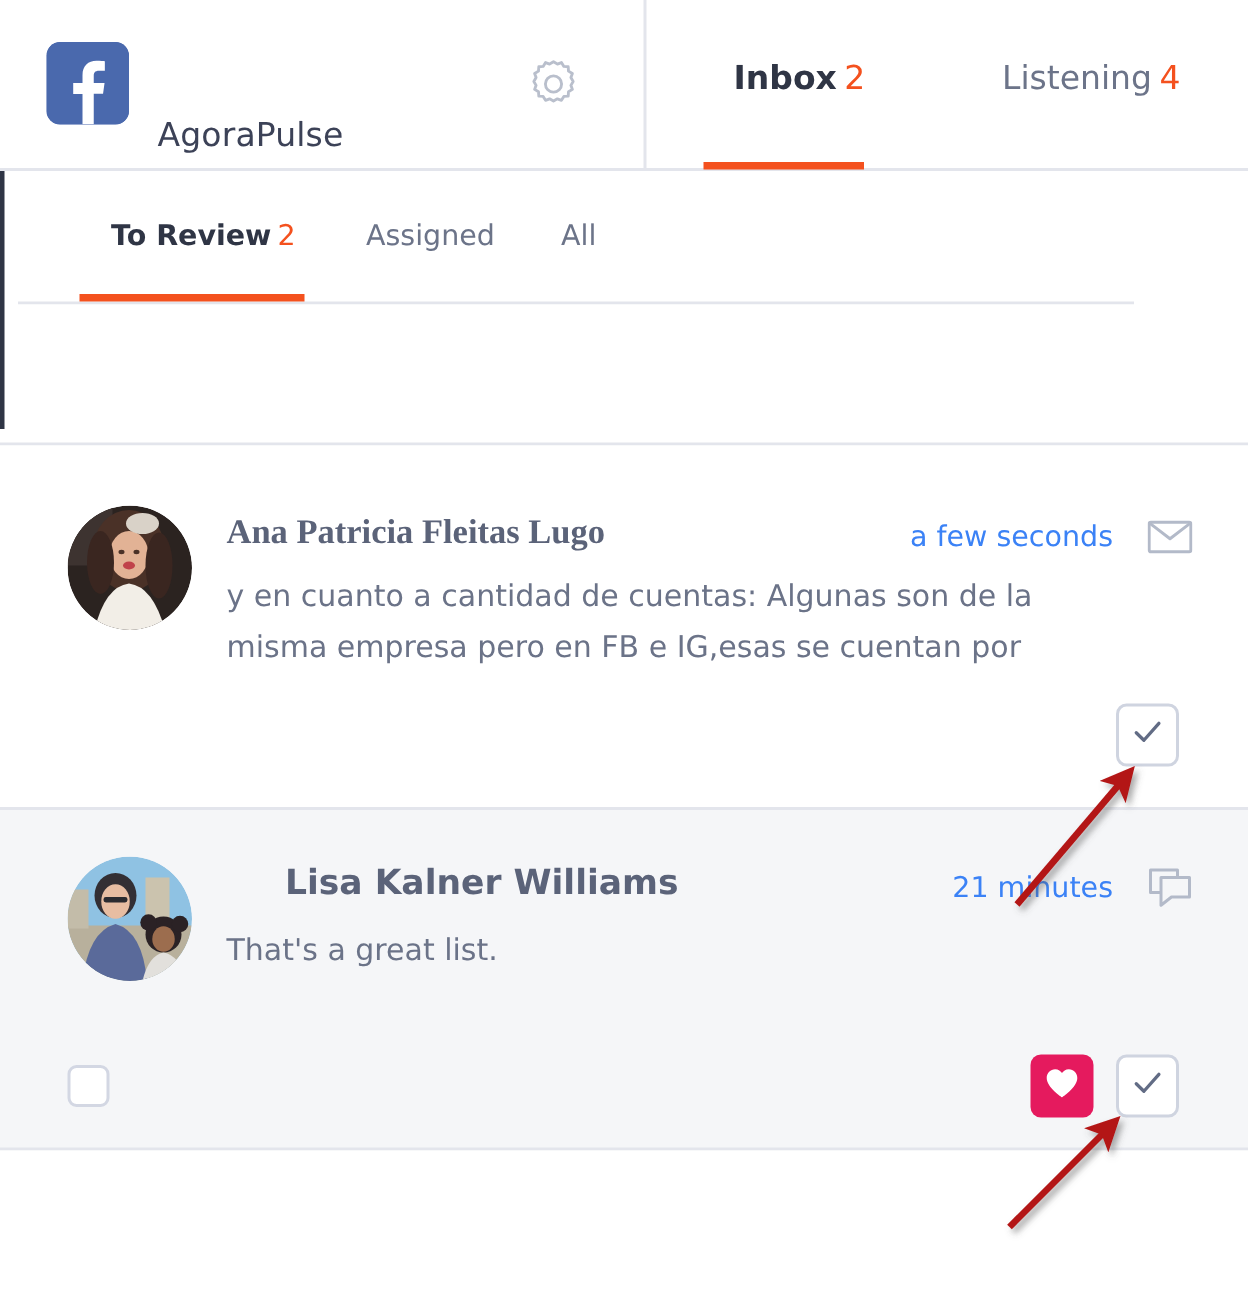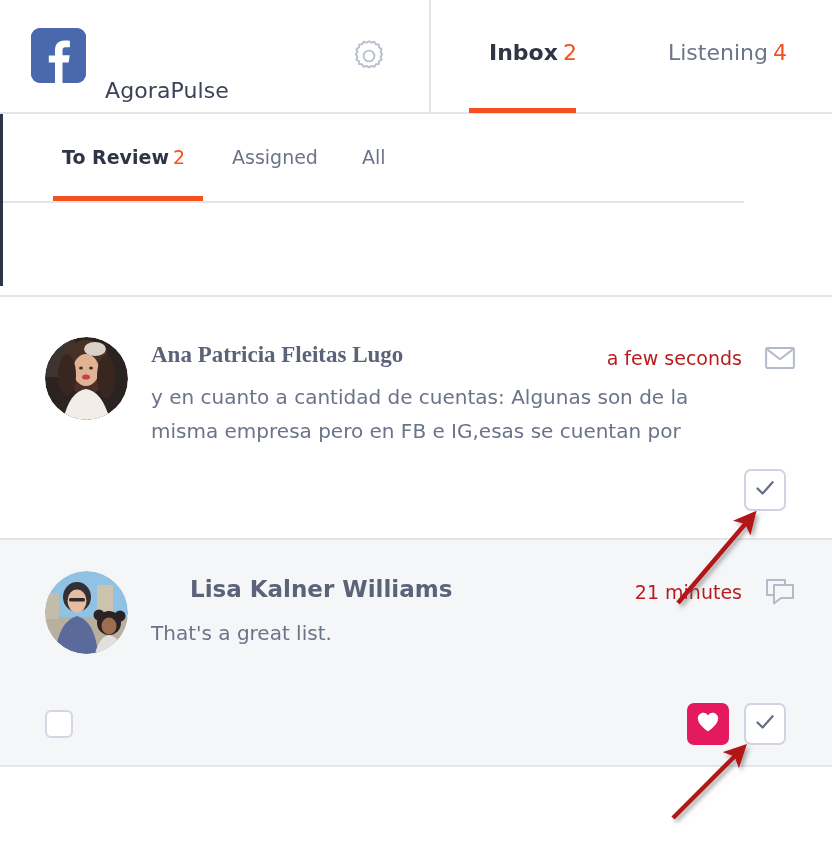--- a/index.html
+++ b/index.html
@@ -88,21 +88,21 @@
     position: absolute;
     left: 469px; top: 108px;
     width: 107px; height: 5px;
     background: #f4511e;
     z-index: 5;
   }
 
   
   .subtabs {
     position: absolute;
-    left: 0; top: 114px;
+    left: 12px; top: 114px;
     width: 744px; height: 89px;
     background: #ffffff;
     border-bottom: 2px solid #e3e5ec;
     box-sizing: border-box;
   }
   .sub-tab {
     position: absolute;
     top: 32px;
     font-size: 19px;
     color: #6c7489;
@@ -224,21 +224,21 @@
     color: #5b6379;
     white-space: nowrap;
     cursor: pointer;
   }
   .nm-0 { top: 342px; font-family: Liberation Serif, serif; }
   .nm-1 { top: 576px; margin-left: 39px; }
 
   .msg-time {
     position: absolute;
     font-size: 19px;
-    color: #b91c1c;
+    color: #3b82f6;
     white-space: nowrap;
     text-align: right;
   }
   .tm-0 { right: 90px; top: 347px; }
   .tm-1 { right: 90px; top: 581px; }
 
   .msg-type-icon {
     position: absolute;
     right: 37px;
   }

